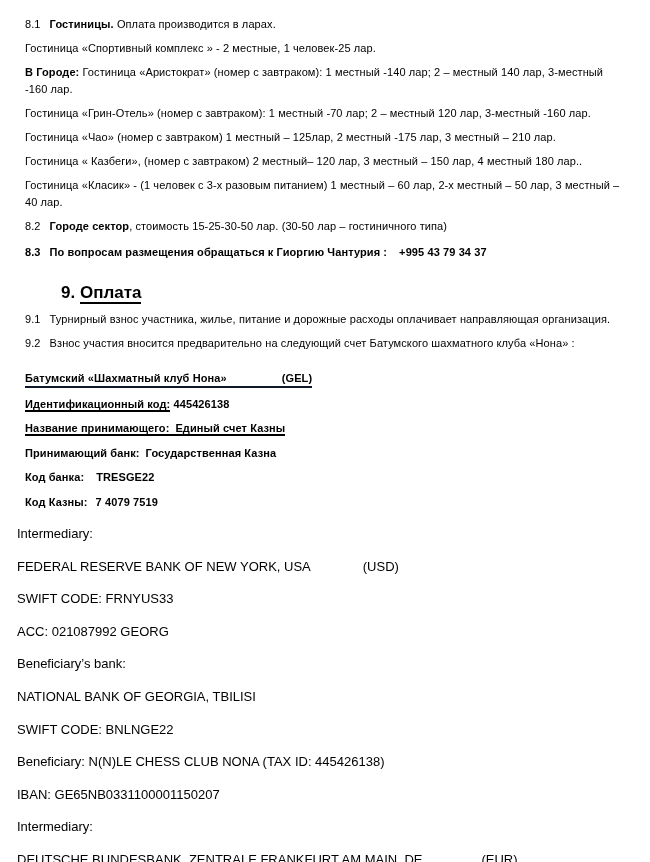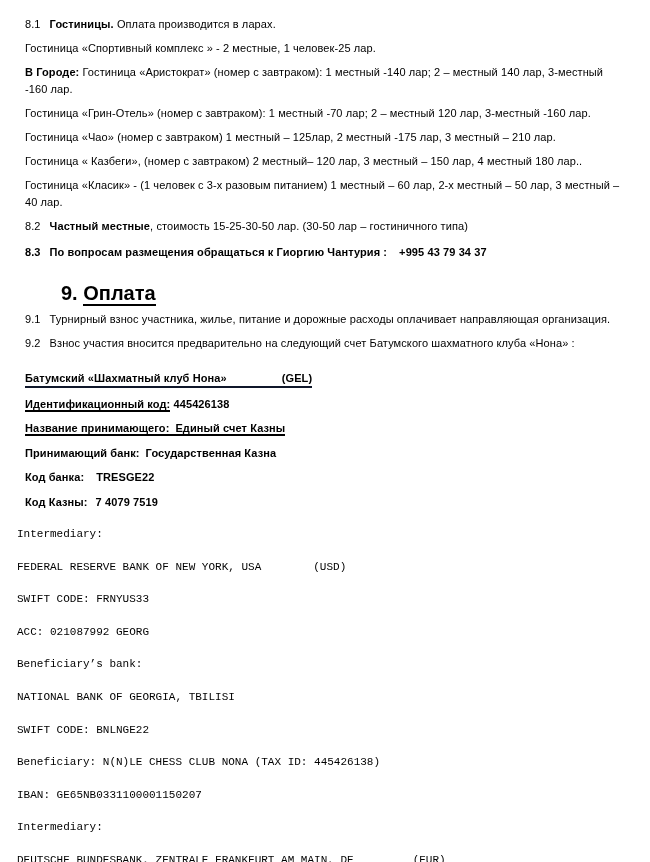--- a/index.html
+++ b/index.html
@@ -18,39 +18,39 @@
     margin: 8px; letter-spacing: 0.1px;
   }
   .b { font-weight: bold; }
   .num { margin-right: 9px; }
   .p83 { margin-top: 10px; }
   .p83 .phone { margin-left: 12px; }
 
   
   .h9 {
     font-family: "Liberation Sans", sans-serif;
-    font-weight: bold; font-size: 20px; line-height: 20px;
+    font-weight: bold; font-size: 17px; line-height: 20px;
     margin: 23px 0 2px 44px;
   }
   .ub { border-bottom: 2px solid #000; }
 
   
   .gel-block { margin-top: 18px; }
   .gel-block .sans { line-height: 16.4px; font-weight: bold; }
   .ulbox { display: inline-block; border-bottom: 2px solid #0f172a; }
   .gap55 { display: inline-block; width: 55px; }
   .ml6  { margin-left: 6px; }
   .ml8  { margin-left: 8px; }
   .ml12 { margin-left: 12px; text-align: right; }
 
   
   .wire-block { margin-top: 17px; }
   .serif {
-    font-family: Liberation Mono, monospace;
-    font-size: 11px; line-height: 14px;
+    font-family: Liberation Sans, sans-serif;
+    font-size: 13px; line-height: 14px;
     margin: 0 0 18.6px 0;
   }
   .gap52 { display: inline-block; width: 52px; }
   .gap59 { display: inline-block; width: 59px; }
 </style>
 </head>
 <body>
 
 <div class="page">
 
@@ -61,21 +61,21 @@
   <p class="sans"><span class="b">В Городе:</span> <span>Гостиница «Аристократ» (номер с завтраком): 1 местный -140 лар; 2 – местный 140 лар, 3-местный -160 лар.</span></p>
 
   <p class="sans">Гостиница «Грин-Отель» (номер с завтраком): 1 местный -70 лар; 2 – местный 120 лар, 3-местный -160 лар.</p>
 
   <p class="sans">Гостиница «Чао» (номер с завтраком) 1 местный – 125лар, 2 местный -175 лар, 3 местный – 210 лар.</p>
 
   <p class="sans">Гостиница « Казбеги», (номер с завтраком) 2 местный– 120 лар, 3 местный – 150 лар, 4 местный 180 лар..</p>
 
   <p class="sans">Гостиница «Класик» - (1 человек с 3-х разовым питанием) 1 местный – 60 лар, 2-х местный – 50 лар, 3 местный – 40 лар.</p>
 
-  <p class="sans"><span class="num">8.2</span><span class="b">Частный местные</span><span>, стоимость 15-25-30-50 лар. (30-50 лар – гостиничного типа)</span></p>
+  <p class="sans"><span class="num">8.2</span><span class="b">Городе сектор</span><span>, стоимость 15-25-30-50 лар. (30-50 лар – гостиничного типа)</span></p>
 
   <p class="sans b p83"><span class="num">8.3</span><span>По вопросам размещения обращаться к Гиоргию Чантурия :</span><span class="phone">+995 43 79 34 37</span></p>
 
   <p class="h9"><span>9.</span> <span class="ub">Оплата</span></p>
 
   <p class="sans"><span class="num">9.1</span><span>Турнирный взнос участника, жилье, питание и дорожные расходы оплачивает направляющая организация.</span></p>
 
   <p class="sans"><span class="num">9.2</span><span>Взнос участия вносится предварительно на следующий счет Батумского шахматного клуба «Нона» :</span></p>
 
   <div class="gel-block">

